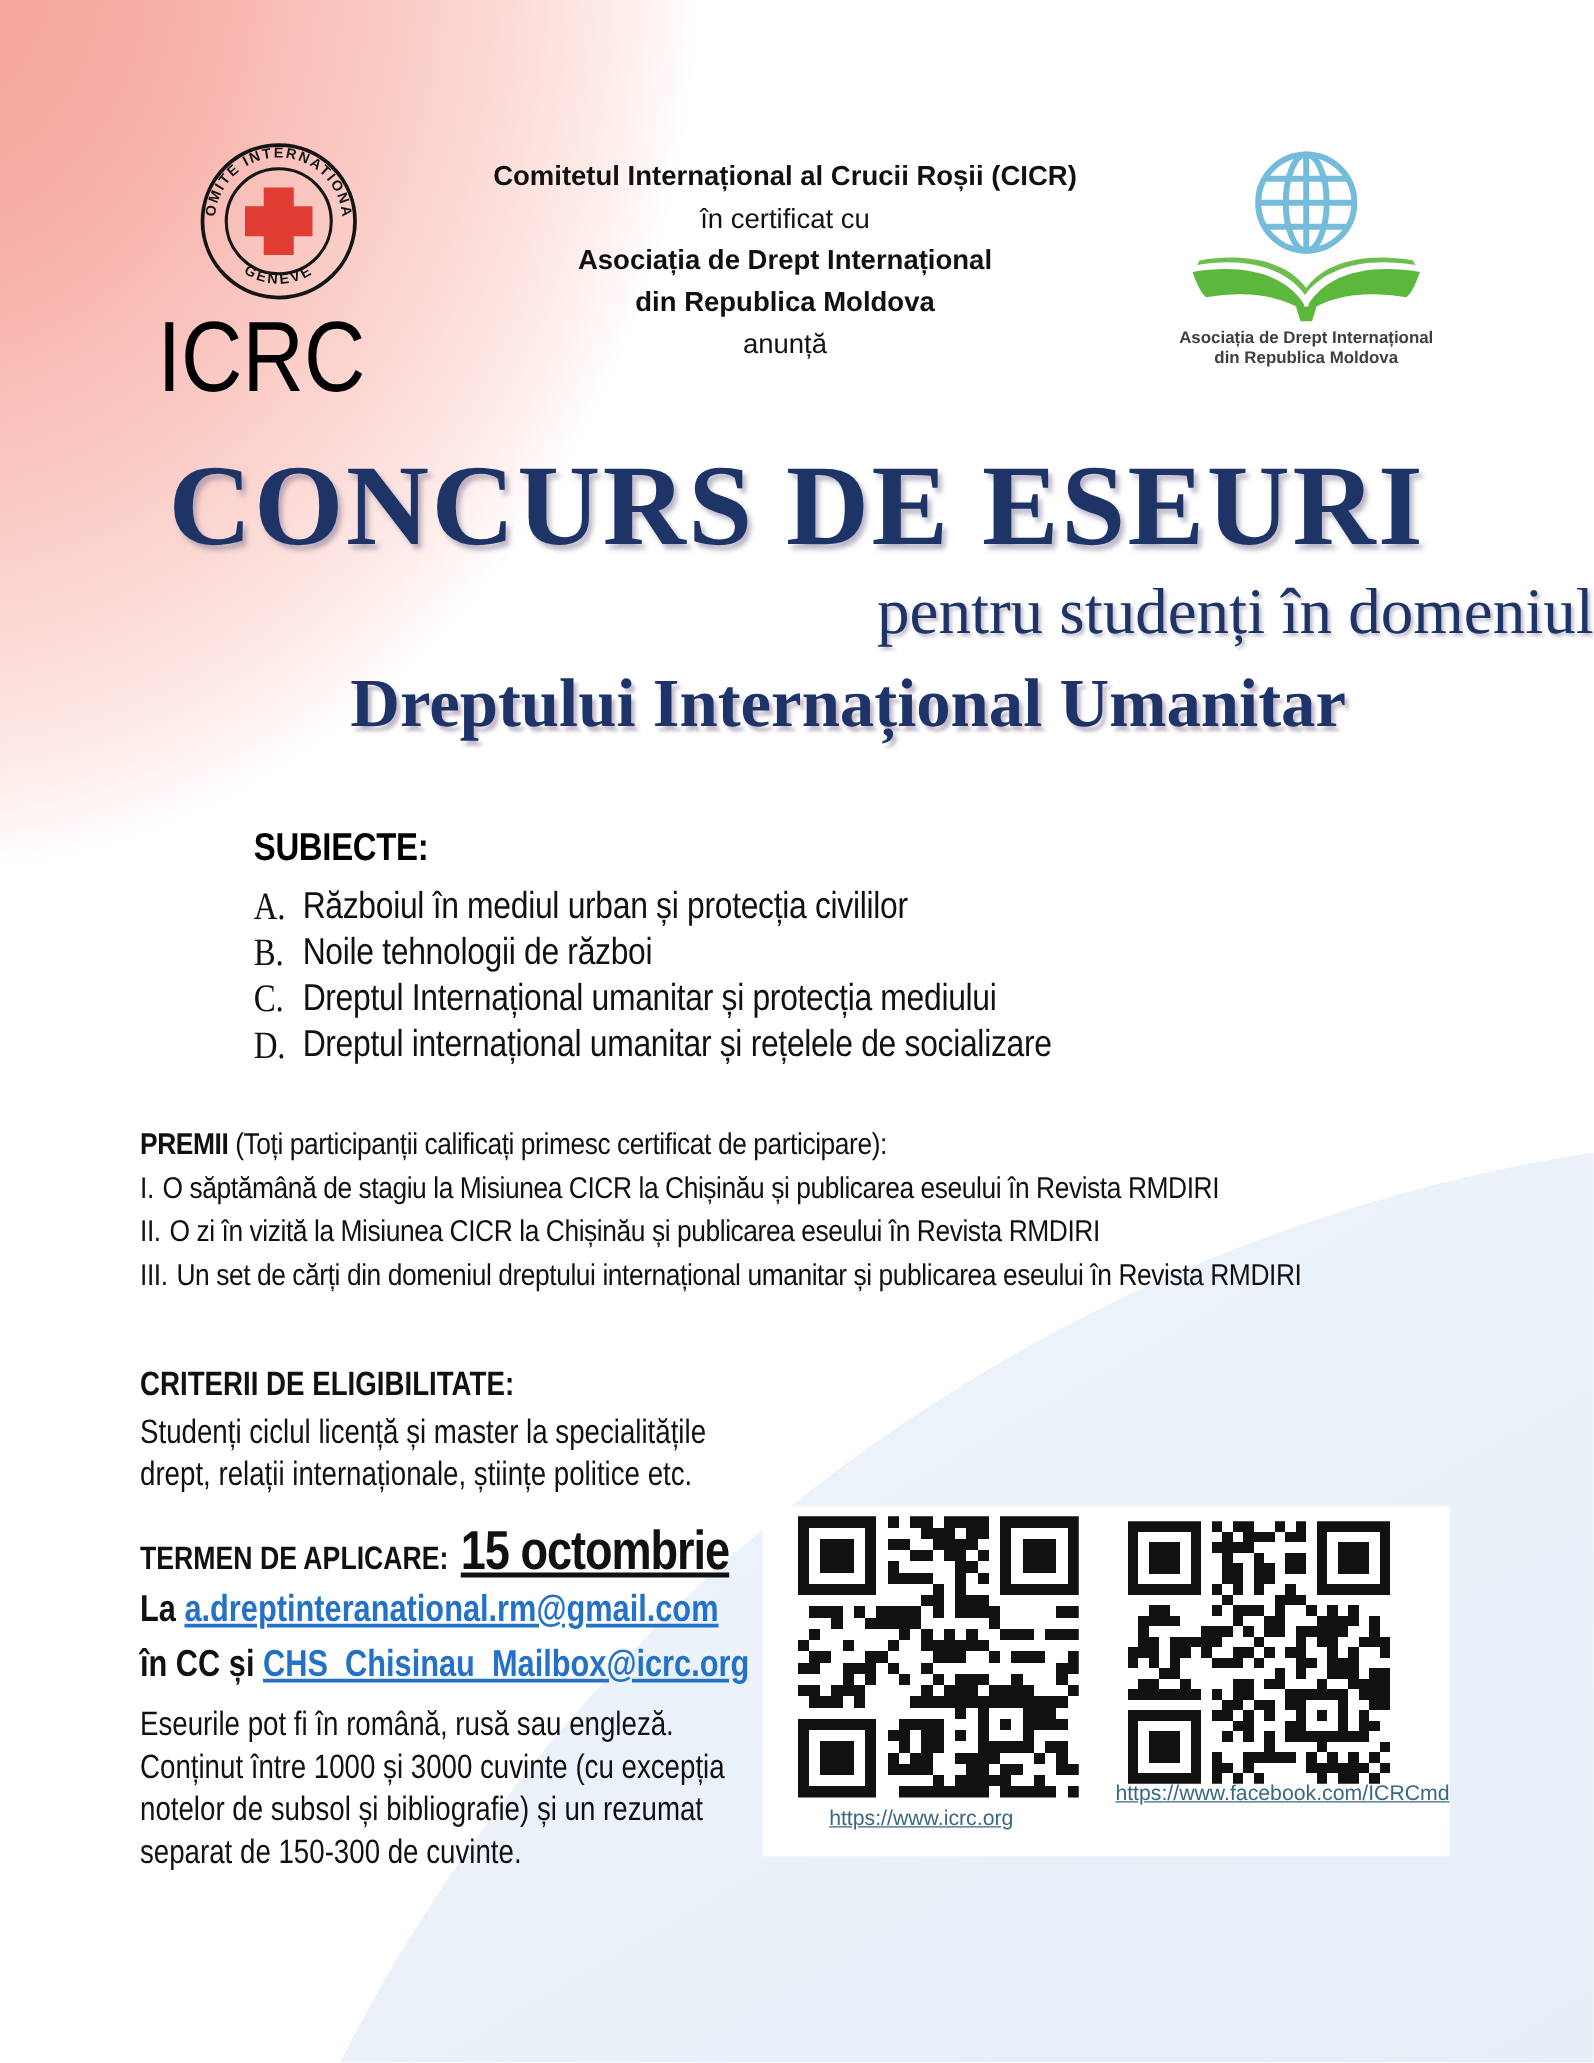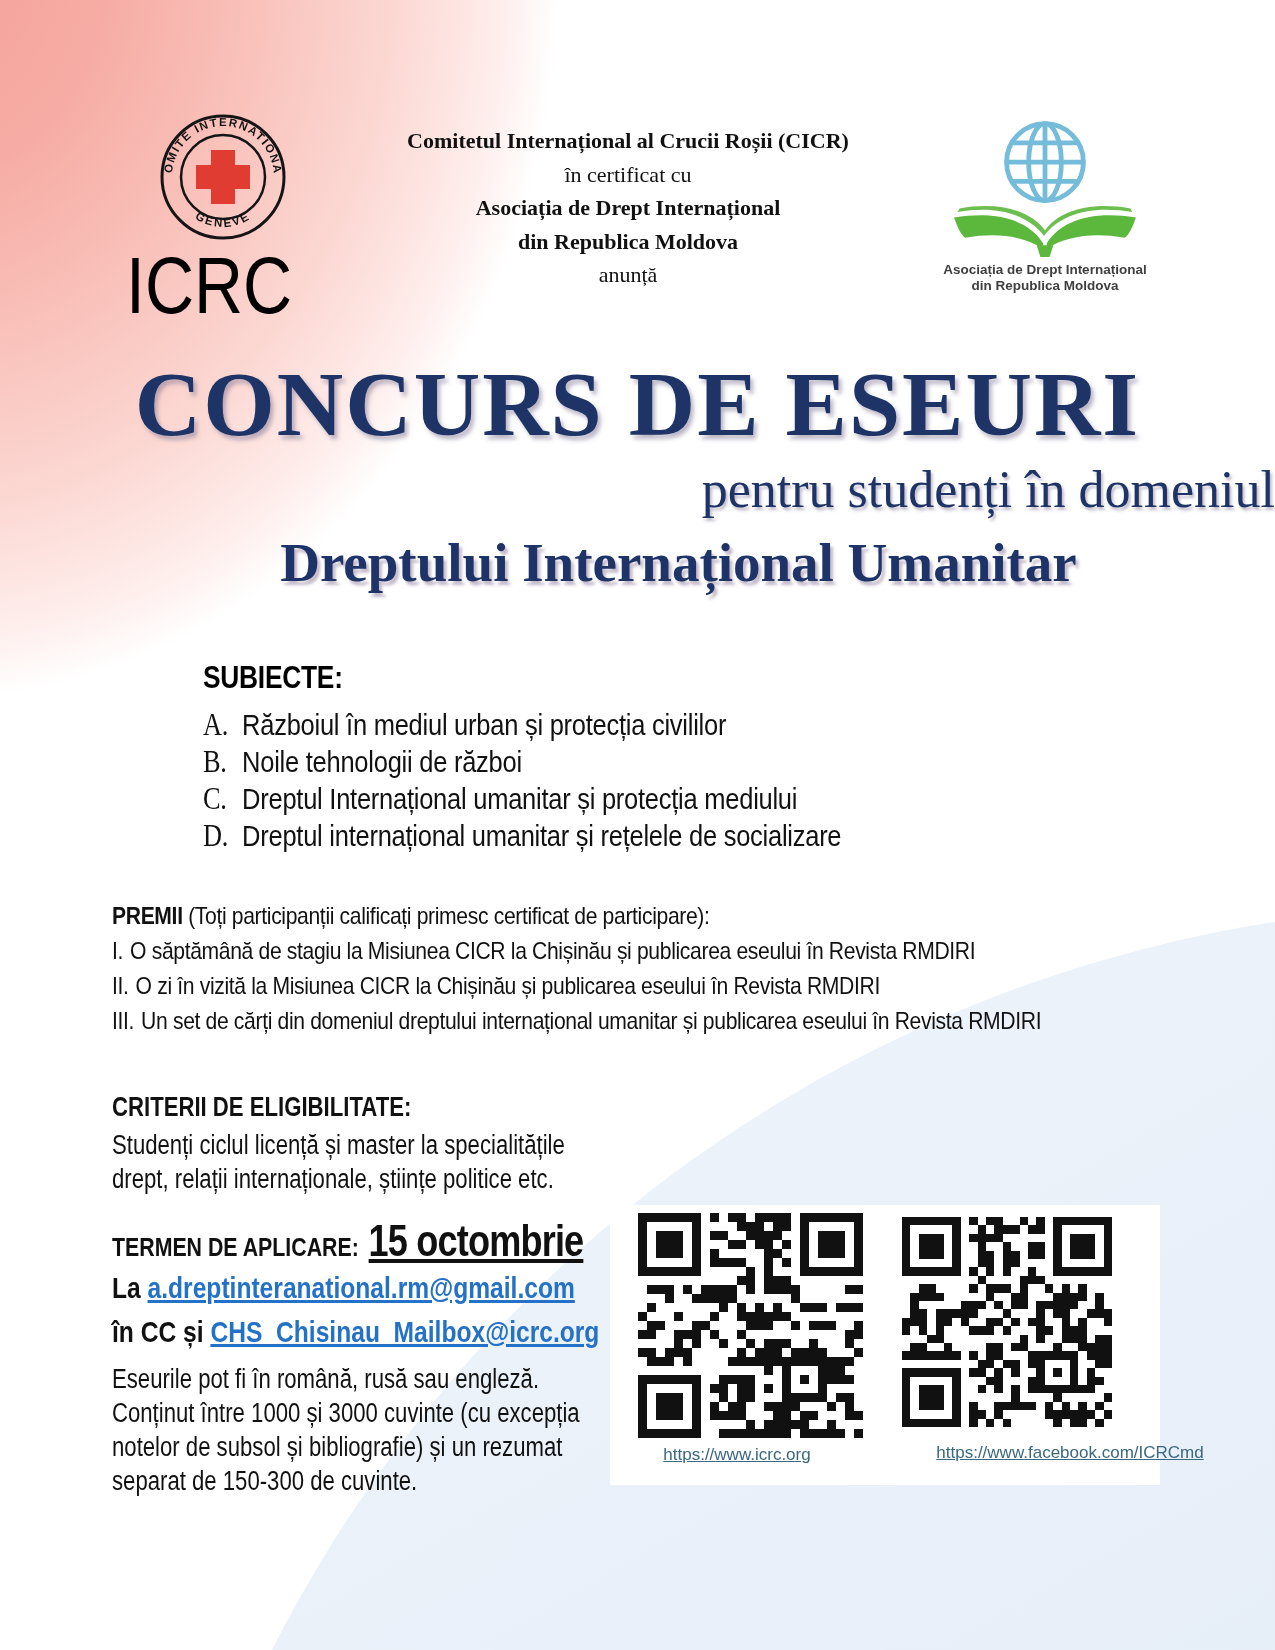--- a/index.html
+++ b/index.html
@@ -9,21 +9,21 @@
   
   .blob-pink{position:absolute;left:-700px;top:-760px;width:1260px;height:1460px;border-radius:50%;
     background:radial-gradient(closest-side,#f5a29a 0%,#f6aca4 28%,#f9c2bb 52%,#fcd8d3 74%,#feeeec 91%,#ffffff 100%);z-index:0;}
   .blob-blue{position:absolute;left:126px;top:906px;width:2712px;height:2712px;border-radius:50%;
     background:linear-gradient(150deg,#f0f5fb 0%,#e6eef8 35%,#dde8f4 100%);z-index:0;}
   .z{z-index:1;}
   
   .seal{left:158px;top:112px;width:130px;height:130px;}
   .wordmark{left:126px;top:246px;font-size:80px;font-weight:400;letter-spacing:0;color:#000;
     transform:scaleX(.85);transform-origin:0 0;line-height:1;}
-  .announce{left:348px;top:124px;width:560px;text-align:center;line-height:33.5px;font-size:22px;color:#111;font-family:Liberation Serif, serif;}
+  .announce{left:348px;top:124px;width:560px;text-align:center;line-height:33.5px;font-size:22px;color:#111;}
   .announce .b{font-weight:bold;}
   .adi{left:915px;top:116px;width:260px;text-align:center;}
   .adi-caption{font-size:13.5px;font-weight:600;color:#3f3f3f;line-height:16px;margin-top:4px;}
   
   .h-main{left:0;top:358px;width:1275px;text-align:center;font-family:"Liberation Serif",serif;
     font-weight:bold;font-size:92px;letter-spacing:2px;color:#1e3366;line-height:1;
     text-shadow:3px 4px 4px rgba(130,120,150,.55);}
   .h-sub{left:0;top:464px;width:1275px;text-align:right;font-family:"Liberation Serif",serif;
     font-size:52px;color:#1e3366;line-height:1;text-shadow:2px 3px 3px rgba(130,120,150,.5);}
   .h-dom{left:0;top:535px;width:1275px;text-align:center;font-family:"Liberation Serif",serif;
@@ -57,21 +57,21 @@
   .rules{left:112px;top:1362px;transform:scaleX(.82);transform-origin:0 0;white-space:nowrap;
     font-size:27px;line-height:34px;color:#111;}
   
   .card{left:610px;top:1205px;width:550px;height:280px;background:#fff;z-index:2;}
   .qr{position:absolute;background:#fff;}
   .qr1{left:28px;top:8px;width:225px;height:225px;}
   .qr2{left:292px;top:12px;width:210px;height:210px;}
   .qr svg{width:100%;height:100%;display:block;}
   .qcap{position:absolute;top:240px;font-size:17px;color:#3a6880;text-decoration:underline;text-align:center;}
   .qcap1{left:0;width:254px;}
-  .qcap2{left:282px;top:238px;width:268px;margin-left:44px;}
+  .qcap2{left:282px;top:220px;width:268px;}
   .svgline{display:block;margin:0 auto;}
 </style>
 </head>
 <body>
 
 <div class="page">
   <div class="blob-pink"></div>
   <div class="blob-blue"></div>
 
   <div class="abs z seal">

